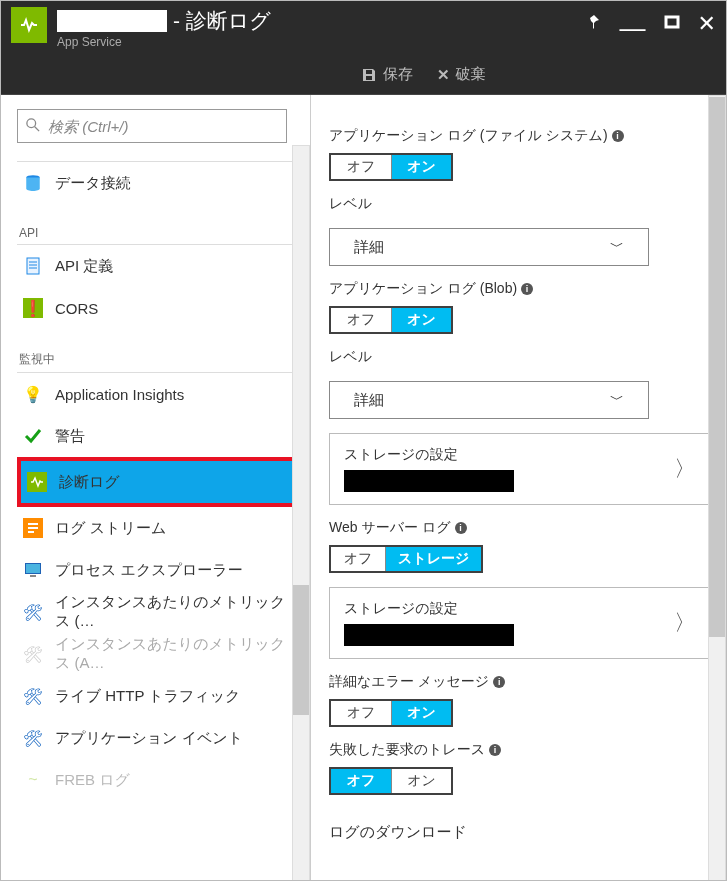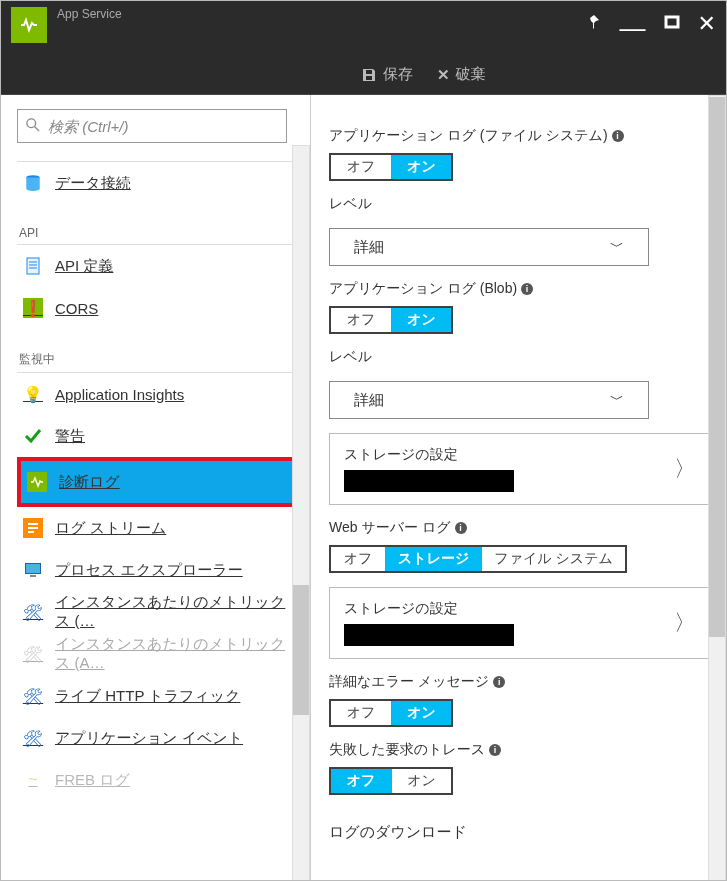--- a/index.html
+++ b/index.html
@@ -43,21 +43,21 @@
     width: 270px;
   }
   .searchbox input {border:none; outline:none; font-size:15px; color:#555; width:100%; font-style:italic;}
   .searchbox input::placeholder{color:#888; font-style:italic;}
 
   .section-label { font-size:12px; color:#666; margin: 22px 0 4px 2px; }
   .divider { border:none; border-top:1px solid #ddd; margin: 4px 0 0 0;}
 
   .nav-item {
     display:flex; align-items:center; height:42px; font-size:15px; color:#333; cursor:pointer;
-    padding-left: 6px; gap:12px;text-decoration:underline;
+    padding-left: 6px; gap:12px;
   }
   .nav-item .nav-icon { width:20px; height:20px; display:inline-flex; align-items:center; justify-content:center; font-size:16px;}
   .nav-item.disabled {color:#aaa;}
   .nav-item.active { background:#0ea5e9; }
   .nav-item-wrap {border:3px solid transparent;}
   .nav-item-wrap.highlight {border:4px solid #e81123;}
 
   
   .field-label { font-size:14px; color:#333; margin-top:14px; display:flex; align-items:center; gap:4px;}
   .info-dot {
@@ -98,20 +98,24 @@
 </head>
 <body>
 
 <div class="titlebar">
   <div class="title-icon">
     <svg width="20" height="20" viewBox="0 0 20 20">
         <path d="M2 10h3l2-5 3 10 3-7 2 2h3" stroke="#fff" stroke-width="2" fill="none"></path>
       </svg>
   </div>
   <div class="title-text-block">
+    <div class="title-text">
+      <span class="title-app-name"></span>
+      <span>- 診断ログ</span>
+    </div>
     <div class="title-sub">App Service</div>
   </div>
   <div class="title-actions">
     <span>
       <svg width="16" height="16" viewBox="0 0 16 16">
           <path d="M8 1l5 5-3 1-2 2v6l-1-1v-5L5 7 4 4z" fill="#fff"></path>
         </svg>
     </span>
     <span style="font-size:26px; line-height:8px; position:relative; top:4px;">—</span>
     <span>
@@ -282,21 +286,20 @@
     </div>
 
     
     <div class="field-label">
       <span>Web サーバー ログ</span>
       <span class="info-dot">i</span>
     </div>
     <div class="toggle wide">
       <div class="opt">オフ</div>
       <div class="opt sel">ストレージ</div>
-      <div class="opt">ファイル システム</div>
     </div>
 
     <div class="storage-box">
       <div class="stitle">ストレージの設定</div>
       <div class="blackbar"></div>
       <div class="go-chev">〉</div>
     </div>
 
     
     <div class="field-label">

